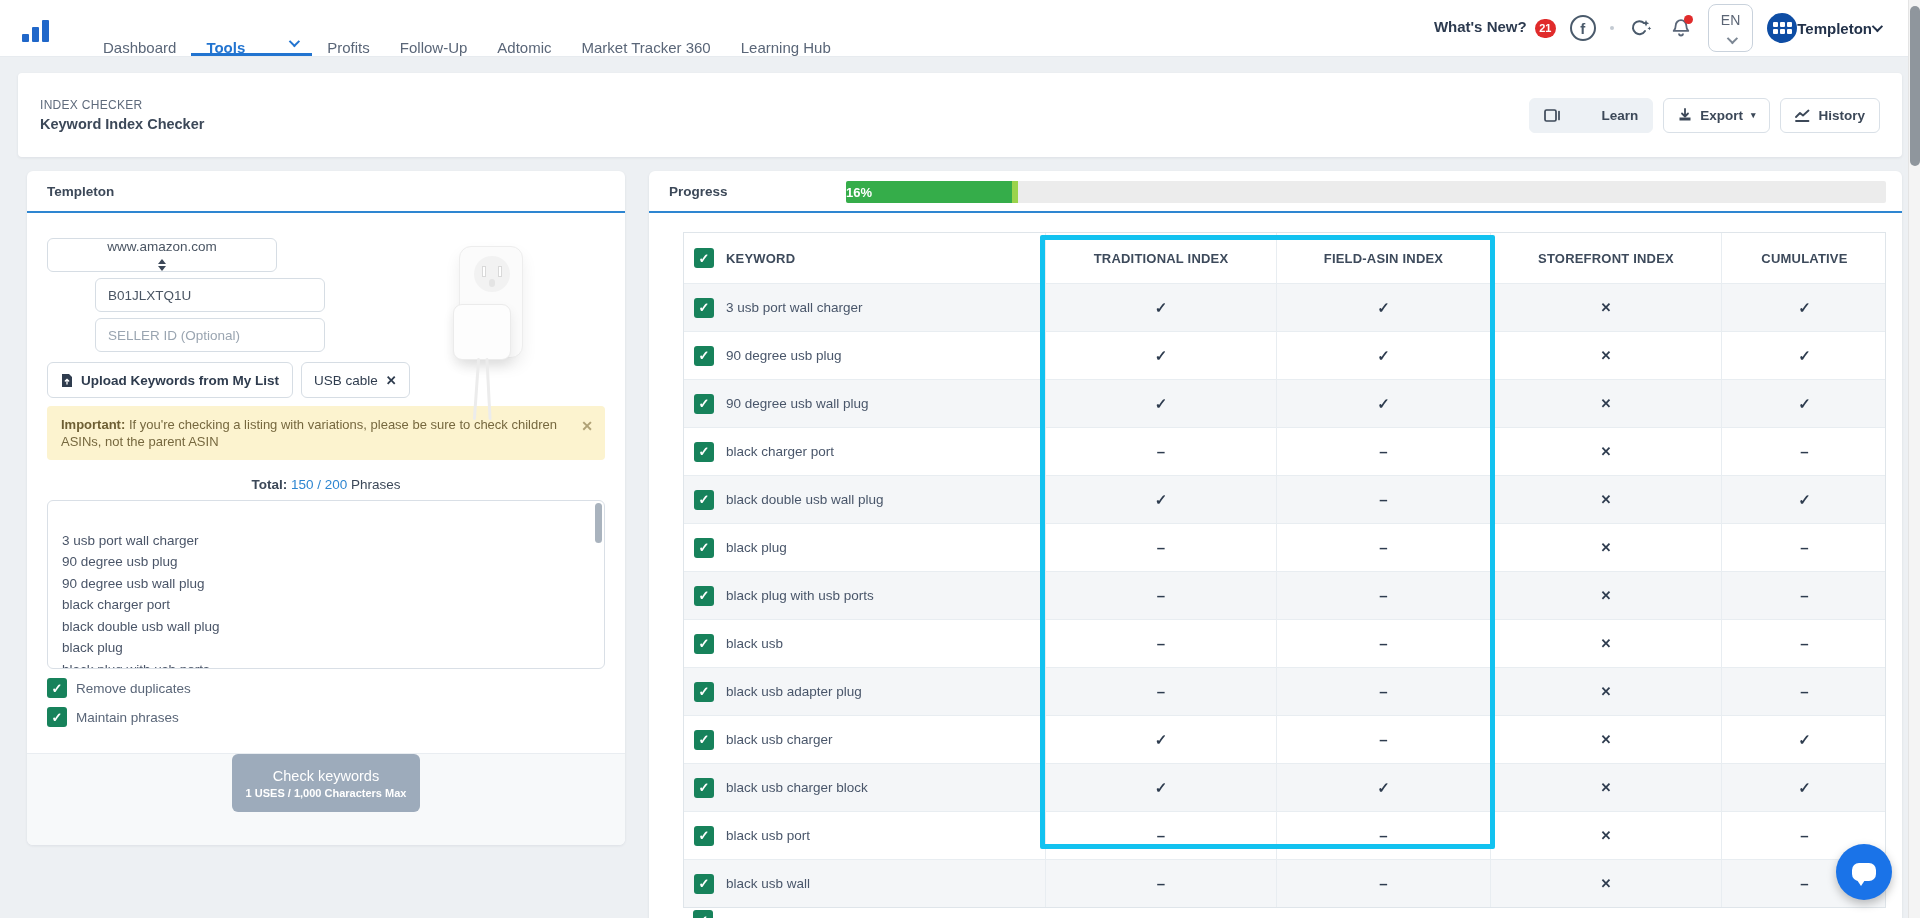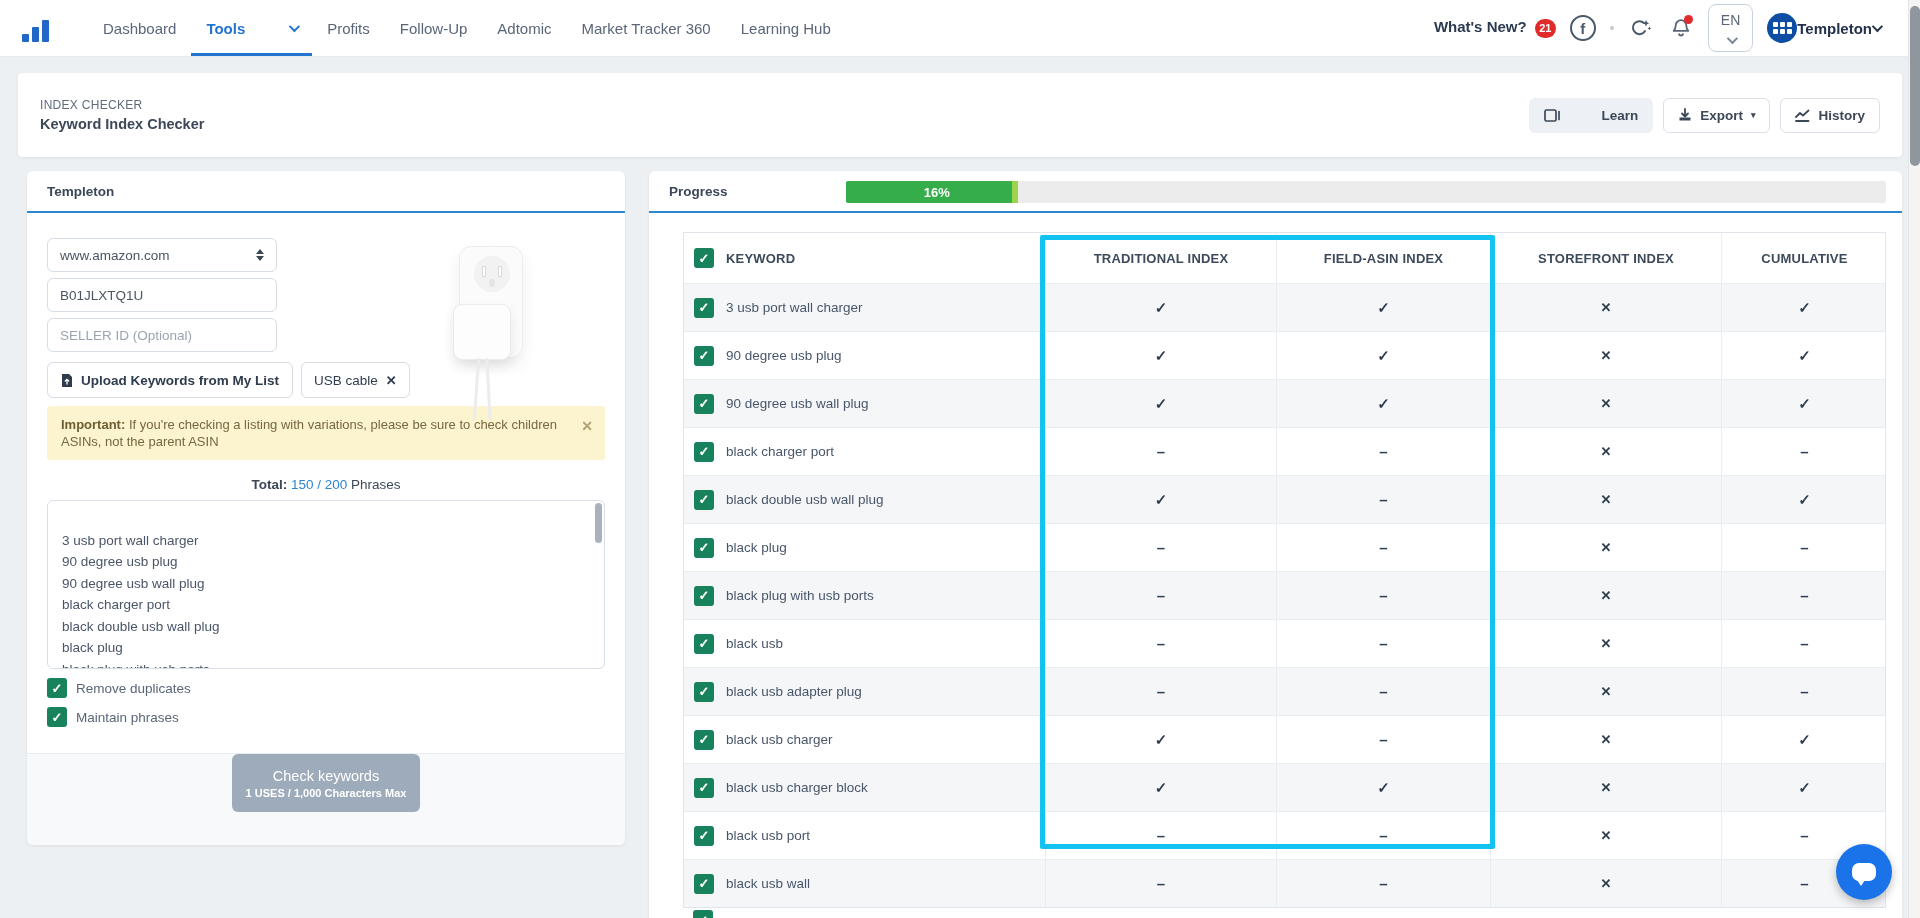--- a/index.html
+++ b/index.html
@@ -8,22 +8,22 @@
 
   
   .topnav { position:absolute; left:0; top:0; width:1920px; height:57px; background:#fff;
             border-bottom:1px solid #e7ebef; display:flex; align-items:stretch; z-index:20; }
   .logo { width:30px; height:26px; margin:16px 0 0 22px; position:relative; }
   .logo i { position:absolute; bottom:0; background:#2067c9; border-radius:1px; }
   .logo i:nth-child(1){ left:0;  width:7px; height:8px; }
   .logo i:nth-child(2){ left:10px; width:7px; height:15px; }
   .logo i:nth-child(3){ left:20px; width:7px; height:22px; }
   .navlist { display:flex; margin-left:36px; }
-  .nav-item { display:flex; align-items:center; gap:6px; padding:0 15px; font-size:15px;
-              color:#5a6678; cursor:pointer; border-bottom:3px solid transparent; padding-top:3px; }
+  .nav-item { display:flex; align-items:flex-start; gap:6px; padding:0 15px; font-size:15px;
+              color:#5a6678; cursor:pointer; border-bottom:3px solid transparent; padding-top:3px;margin-top:36px; }
   .nav-item.active { color:#2274d0; font-weight:700; border-bottom-color:#2274d0;gap:44px; }
   .chev { width:8px; height:8px; border-right:2px solid currentColor; border-bottom:2px solid currentColor;
           transform:rotate(45deg) translateY(-2px); display:inline-block; }
   .nav-right { margin-left:auto; display:flex; align-items:center; gap:14px; padding-right:40px; }
   .whatsnew { font-size:15px; font-weight:700; color:#2c3a4f; cursor:pointer; }
   .badge { background:#e02b2b; color:#fff; font-size:11px; font-weight:700; min-width:21px; height:19px;
            border-radius:11px; display:inline-flex; align-items:center; justify-content:center; margin-left:4px; }
   .fcircle { width:26px; height:26px; border:2px solid #4a5a6b; border-radius:50%; color:#4a5a6b;
              font-weight:700; font-size:15px; display:flex; align-items:center; justify-content:center; cursor:pointer; }
   .navdot { width:4px; height:4px; border-radius:50%; background:#c3cad2; }
@@ -54,22 +54,22 @@
   
   .panel { position:absolute; background:#fff; border-radius:6px; box-shadow:0 1px 3px rgba(20,40,60,.08); }
   .panel-left { left:27px; top:171px; width:598px; height:674px; }
   .panel-right { left:649px; top:171px; width:1253px; height:760px; }
   .panel-head { height:42px; border-bottom:2px solid #2e86d1; display:flex; align-items:center;
                 padding:0 20px; font-size:13.5px; font-weight:700; color:#3c4858; position:relative; }
 
   
   .pl-body { padding:25px 20px 0 20px; position:relative; }
   .field { width:230px; height:34px; border:1px solid #d6dde4; border-radius:6px; font-size:13.5px;
-           color:#4a5563; padding:0 12px; display:flex; align-items:center; background:#fff; }
-  .field + .field { margin-top:6px; }
+           color:#4a5563; padding:0 12px; display:flex; align-items:center; background:#fff;flex-direction:column; }
+  .field + .field { margin-top:6px;margin-left:48px; }
   input.field { font-family:"Liberation Sans",sans-serif; outline:none; display:block; }
   input.field::placeholder { color:#9aa5b1; }
   .selectbox { justify-content:space-between; cursor:pointer; }
   .updown { display:flex; flex-direction:column; gap:2px; }
   .updown b { width:0; height:0; border-left:4px solid transparent; border-right:4px solid transparent; }
   .updown b.up { border-bottom:5px solid #3c4858; }
   .updown b.dn { border-top:5px solid #3c4858; }
 
   .kw-row { display:flex; gap:8px; margin-top:10px; }
   .upload-btn { display:inline-flex; align-items:center; gap:8px; height:36px; padding:0 13px;
@@ -114,21 +114,21 @@
   .outlet .hole { position:absolute; left:15px; bottom:5px; width:6px; height:8px; background:#e4e4e4; border-radius:3px; }
   .charger { position:absolute; left:26px; top:58px; width:58px; height:56px; background:#fdfdfd;
              border:1px solid #ebebeb; border-radius:9px; box-shadow:0 6px 12px rgba(0,0,0,.08); }
   .cable { position:absolute; width:3px; height:62px; background:#ececec; border-radius:2px; top:112px; }
   .cable.c1 { left:48px; transform:rotate(4deg); }
   .cable.c2 { left:60px; transform:rotate(-3deg); }
 
   
   .progress-track { position:absolute; left:197px; right:16px; top:10px; height:22px; background:#ececec; border-radius:2px; }
   .progress-fill { height:100%; background:#35ad4a; border-radius:2px 0 0 2px; display:flex; align-items:center;
-                   justify-content:center; padding-right:10px; color:#fff; font-size:13px; font-weight:700; position:relative;padding-left:25px; }
+                   justify-content:flex-start; padding-right:10px; color:#fff; font-size:13px; font-weight:700; position:relative; }
   .progress-fill::after { content:""; position:absolute; right:-6px; top:0; width:6px; height:100%; background:#9bd34d; }
 
   .tablewrap { position:absolute; left:34px; top:61px; width:1203px; border:1px solid #dfe5ea; background:#fff; }
   .trow { display:grid; grid-template-columns:362px 231px 214px 231px 165px; }
   .trow.head { height:50px; }
   .trow.body { height:48px; border-top:1px solid #e8edf1; }
   .trow.body.stripe { background:#f4f6f8; }
   .tcell { display:flex; align-items:center; justify-content:center; border-right:1px solid #e8edf1;
            font-size:13px; color:#3d4a5b; overflow:hidden; }
   .tcell:last-child { border-right:none; }

